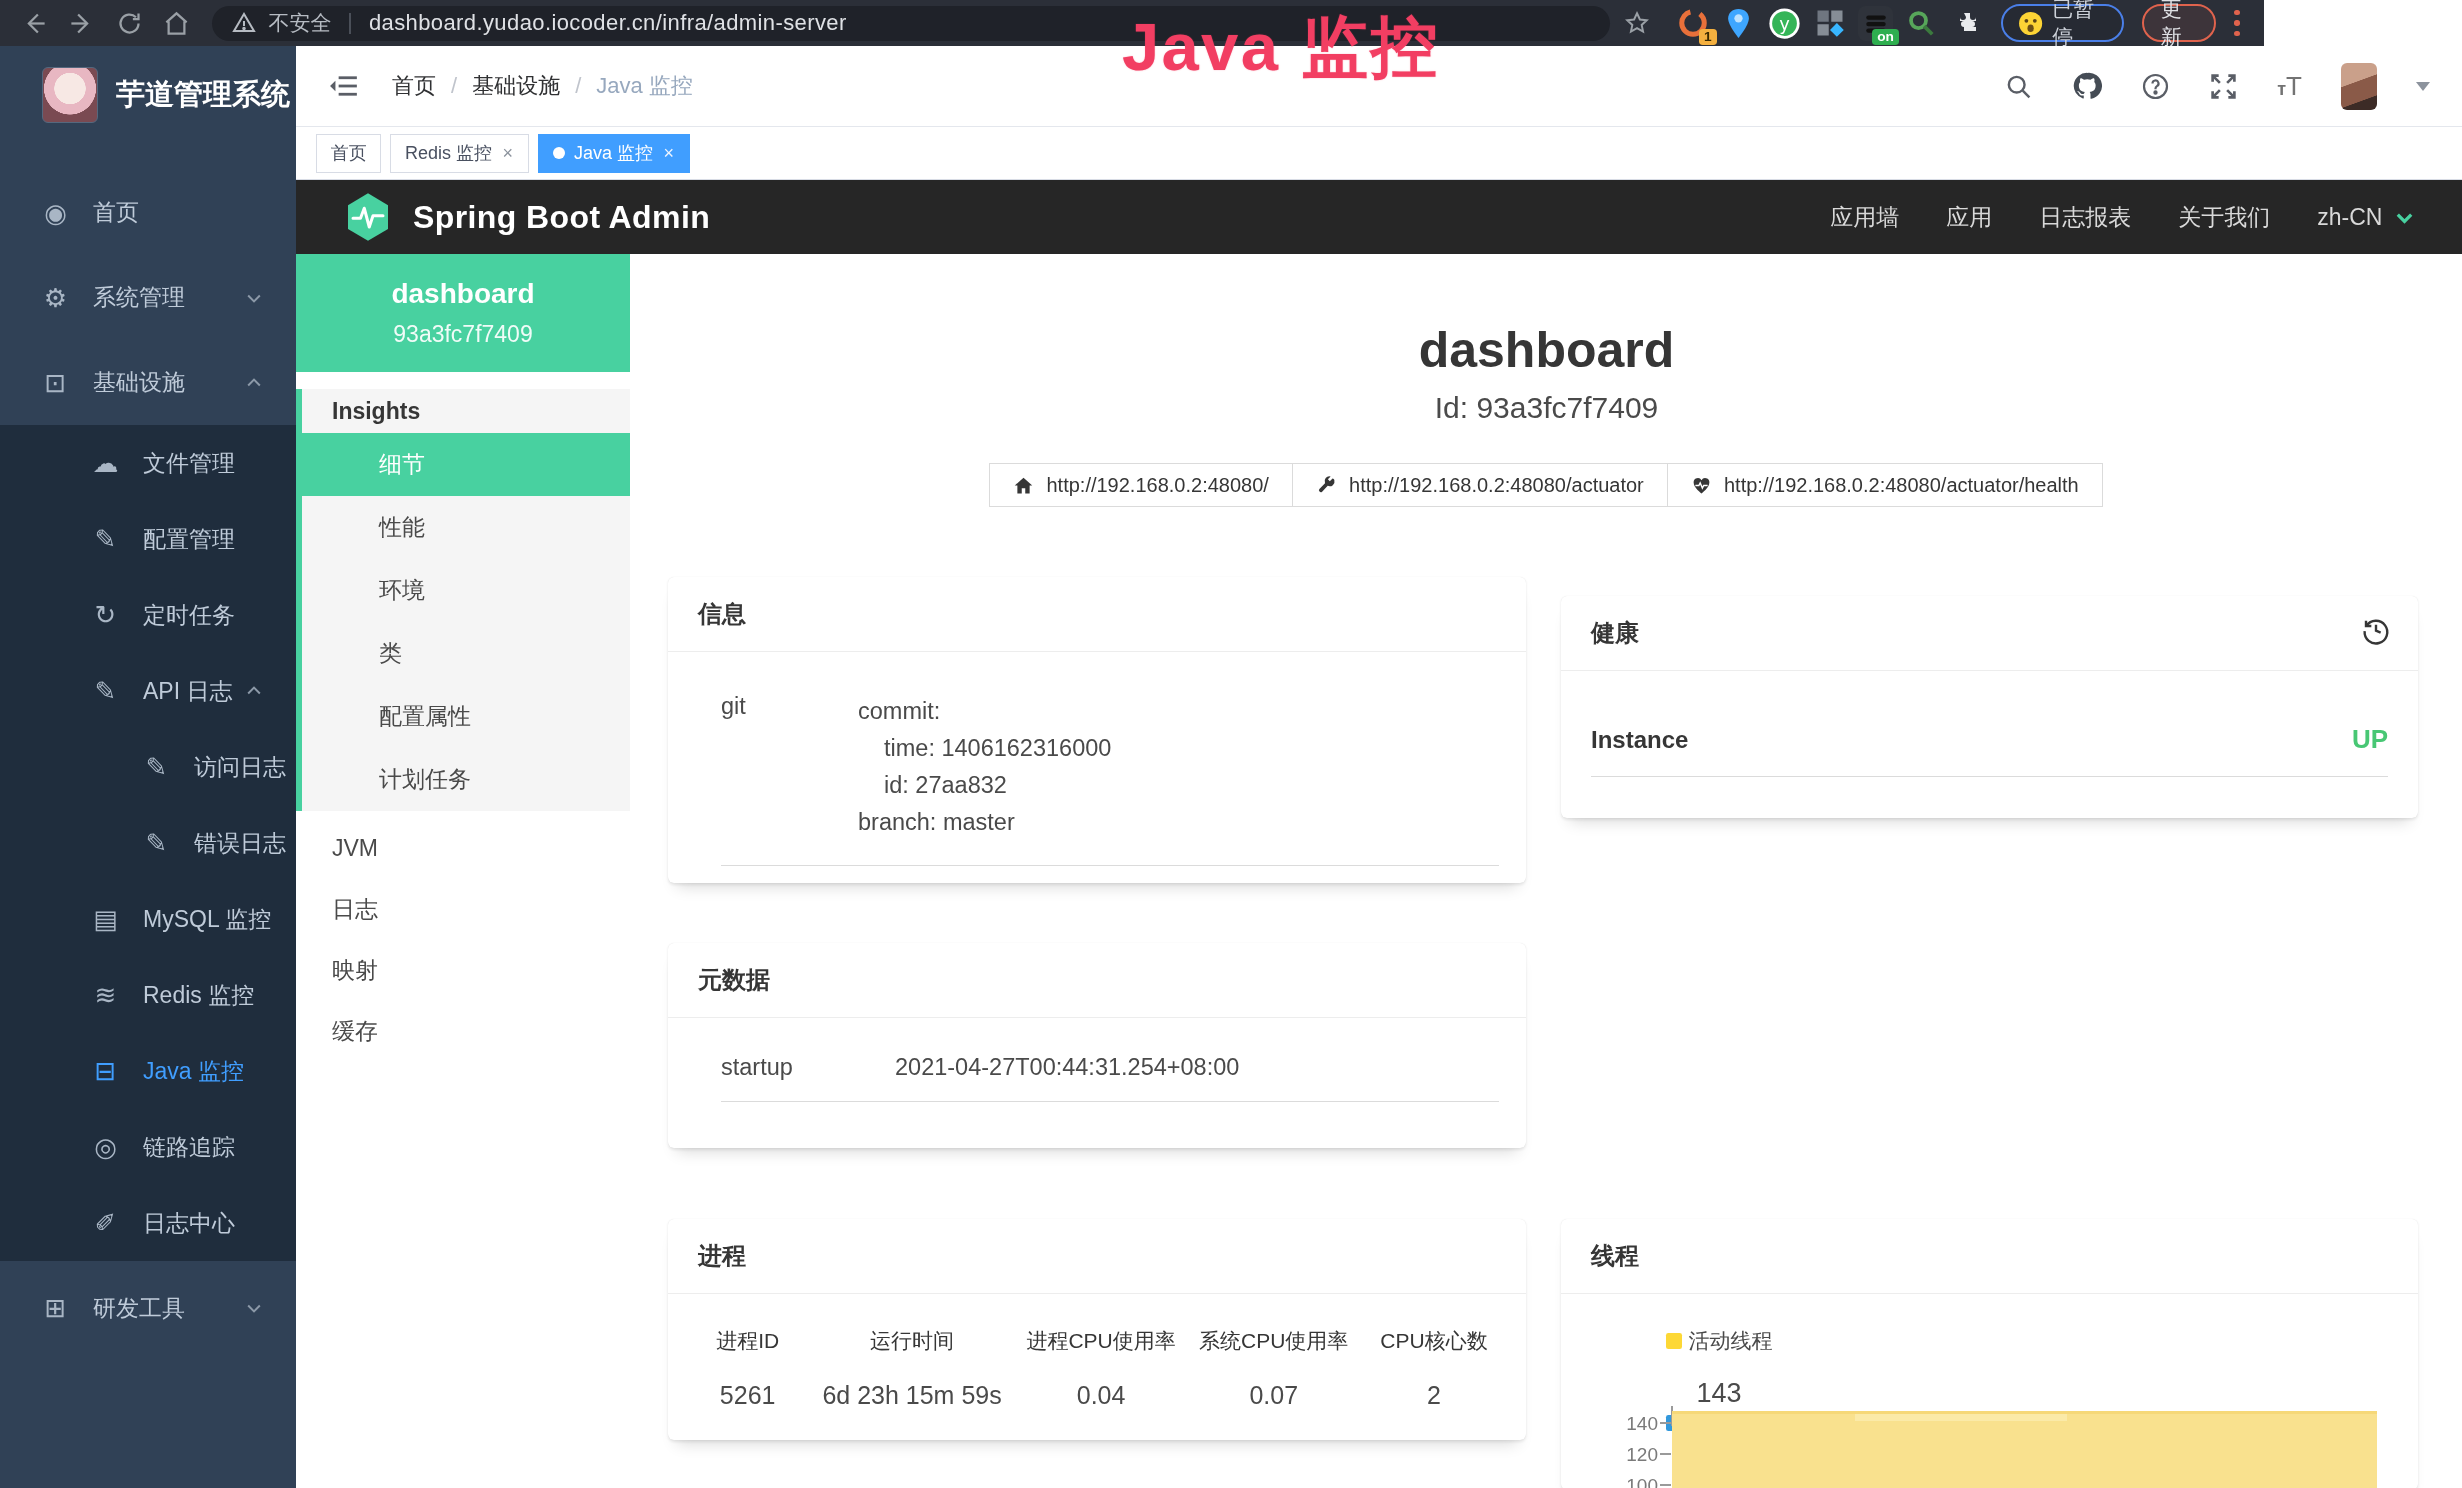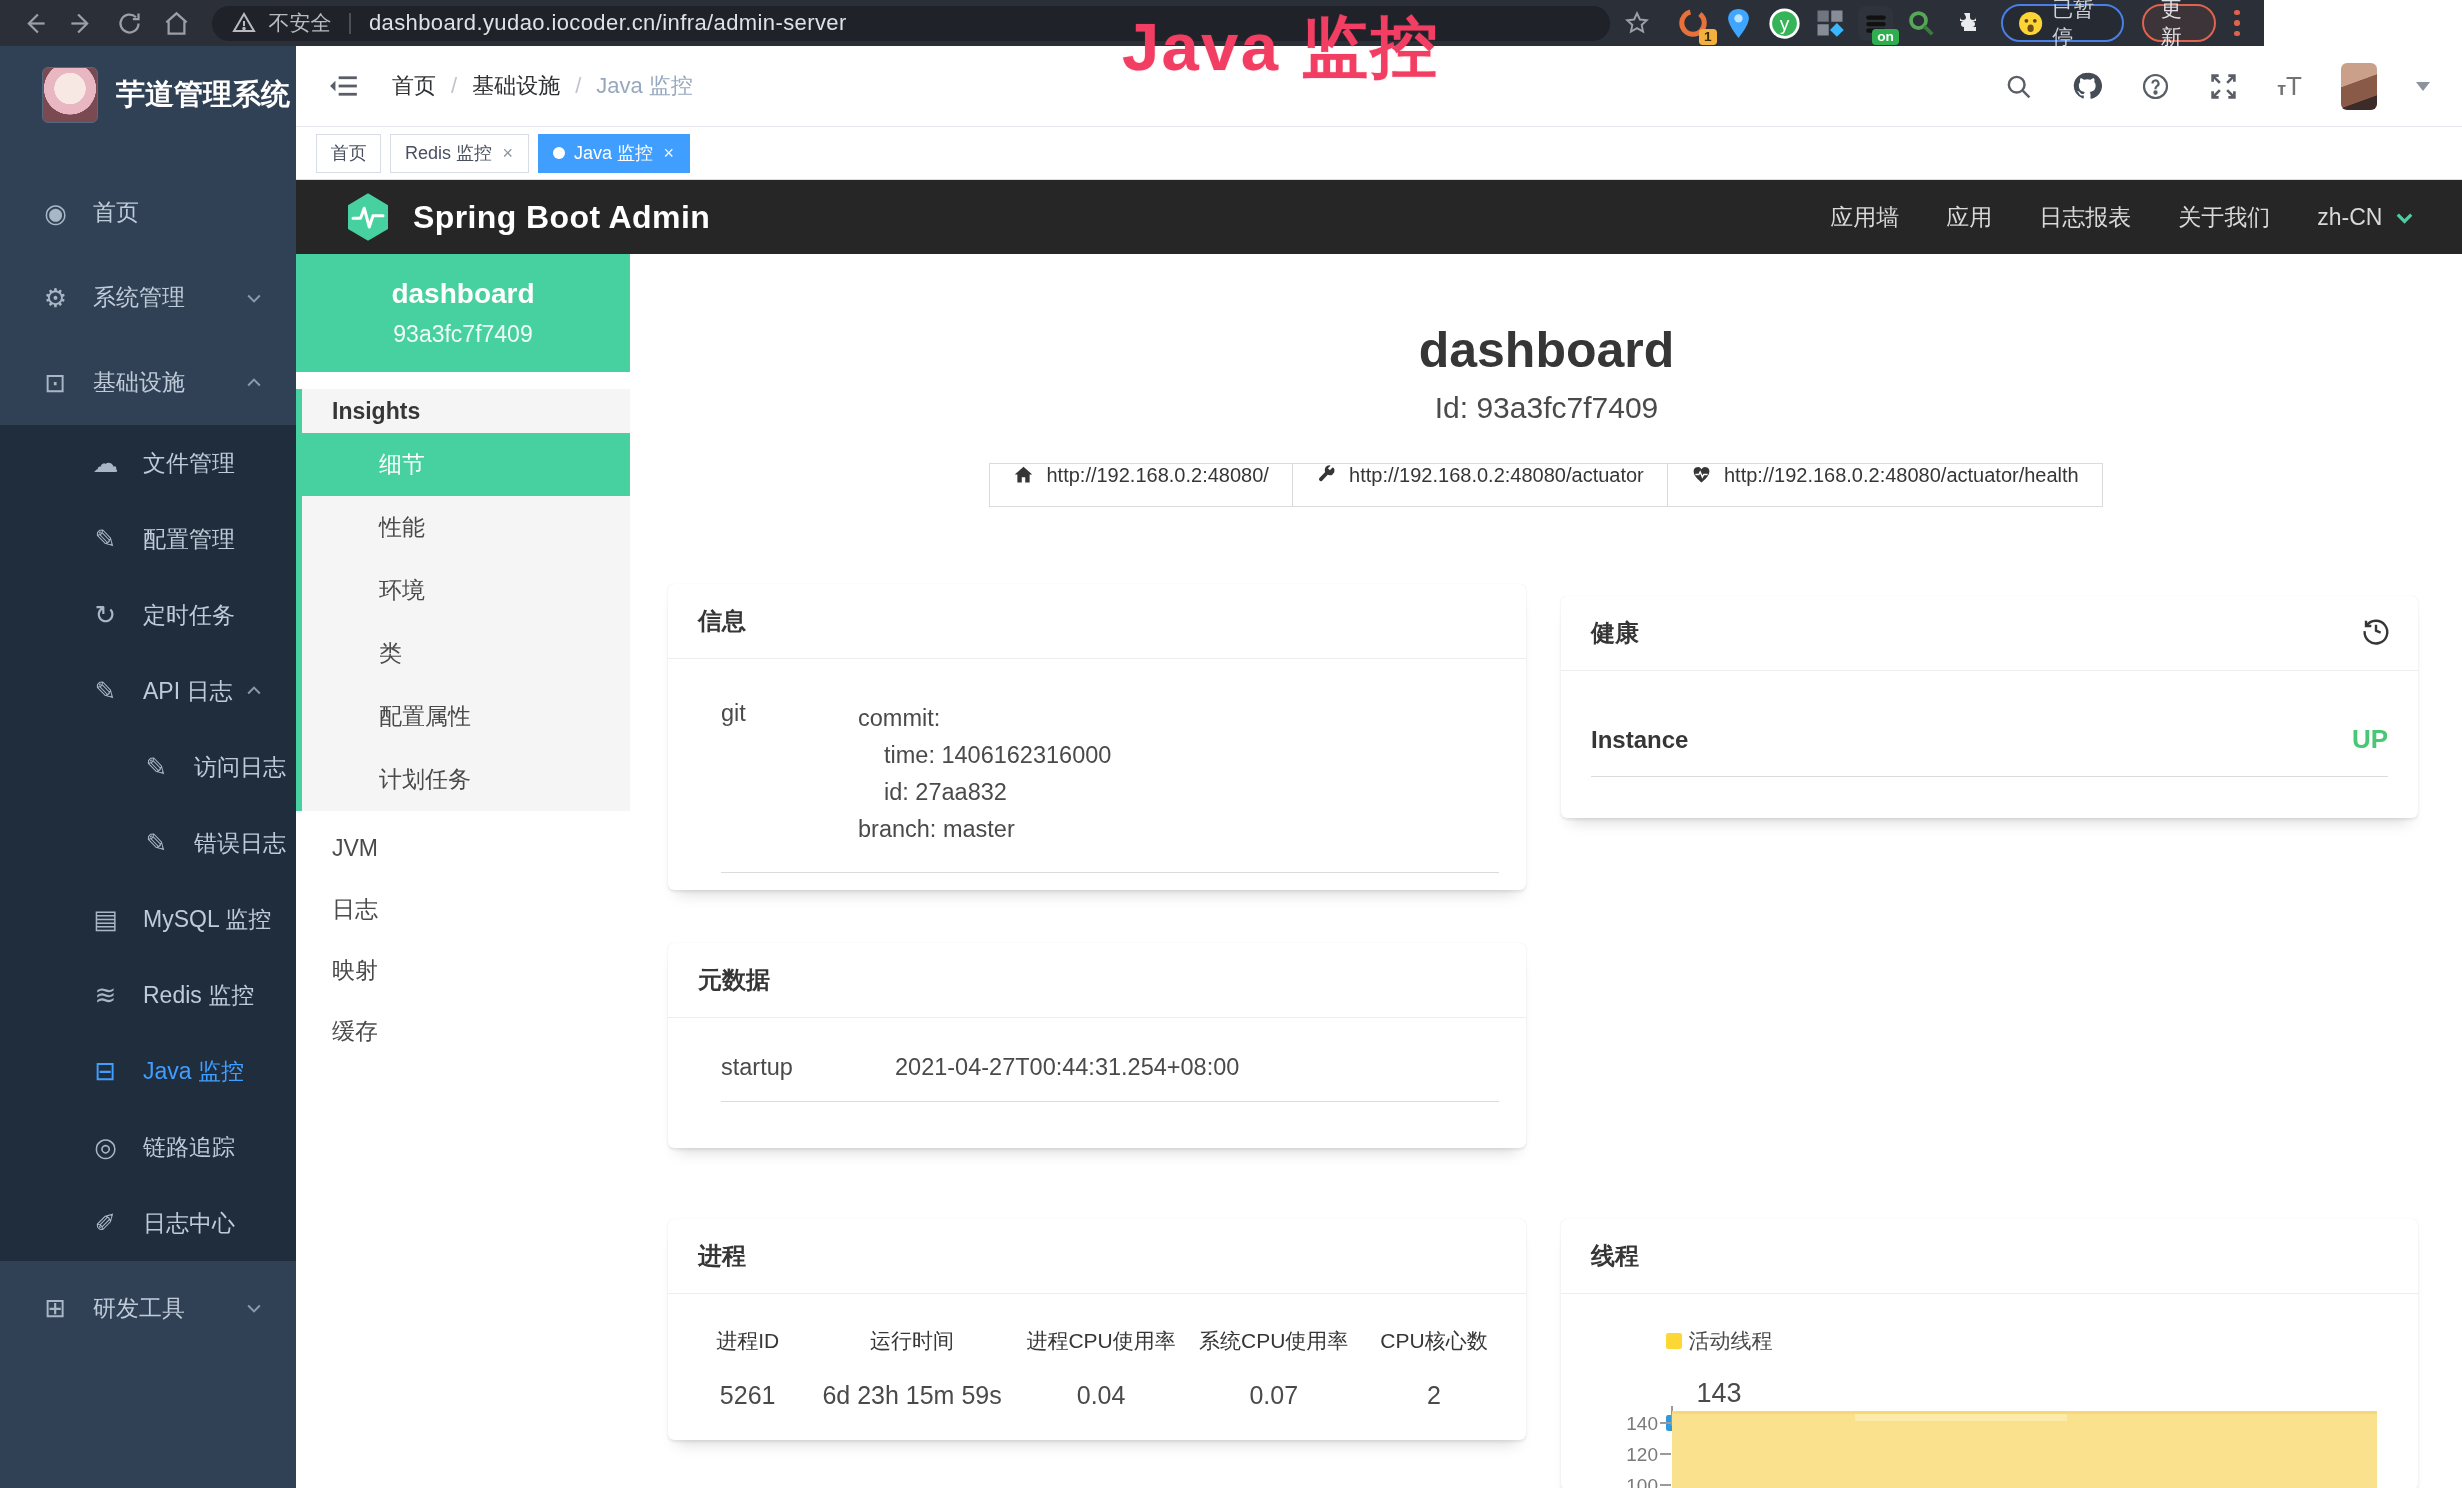--- a/index.html
+++ b/index.html
@@ -127,35 +127,35 @@
   .ins-item.sel{background:#48d1a0; color:#fff;}
   .root-items{position:absolute; left:0; right:0; top:564px;}
   .root-item{height:61px; display:flex; align-items:center; padding-left:36px;}
 
   
   .sba-main{position:absolute; left:334px; top:208px; right:0; bottom:0; background:#fff;}
   .page-title{margin-top:67px; text-align:center; font-size:50px; font-weight:600; color:#363636;}
   .page-sub{margin-top:12px; text-align:center; font-size:30px; color:#4a4a4a;}
   .links-row{margin-top:38px; display:flex; justify-content:center;}
   .link-btn{
-    height:44px; border:0.8px solid #dbdbdb; display:flex; align-items:flex-start; gap:12px;
+    height:44px; border:0.8px solid #dbdbdb; display:flex; align-items:center; gap:12px;
     padding:0 23px; font-size:20px; color:#363636; background:#fff; margin-left:-0.8px;
   }
 
   .card{
     position:absolute; background:#fff; border-radius:6px;
     box-shadow:0 12px 15px -9px rgba(10,10,10,.16), 0 1.5px 3px rgba(10,10,10,.08), 0 0 0.8px rgba(10,10,10,.1);
   }
   .card-h{
     padding:21px 30px; border-bottom:1.5px solid #ededed; font-size:24px; font-weight:bold; color:#363636;
     position:relative;
   }
   .card-h .hist{position:absolute; right:26px; top:18px; color:#363636;}
 
-  .card-info{left:38px; top:330px; width:858px; height:306px;}
+  .card-info{left:38px; top:323px; width:858px; height:306px;}
   .card-health{left:931px; top:342px; width:857px; height:222px;}
   .card-meta{left:38px; top:689px; width:858px; height:205px;}
   .card-process{left:38px; top:965px; width:858px; height:221px;}
   .card-threads{left:931px; top:965px; width:857px; height:271px; overflow:hidden;}
 
   .kv-row{
     display:flex; margin:0 27px 0 53px; padding:41px 0 23px 0;
     border-bottom:1.5px solid #dbdbdb; font-size:23.5px; color:#4a4a4a;
   }
   .kv-row .k{width:137px; flex:none;}

